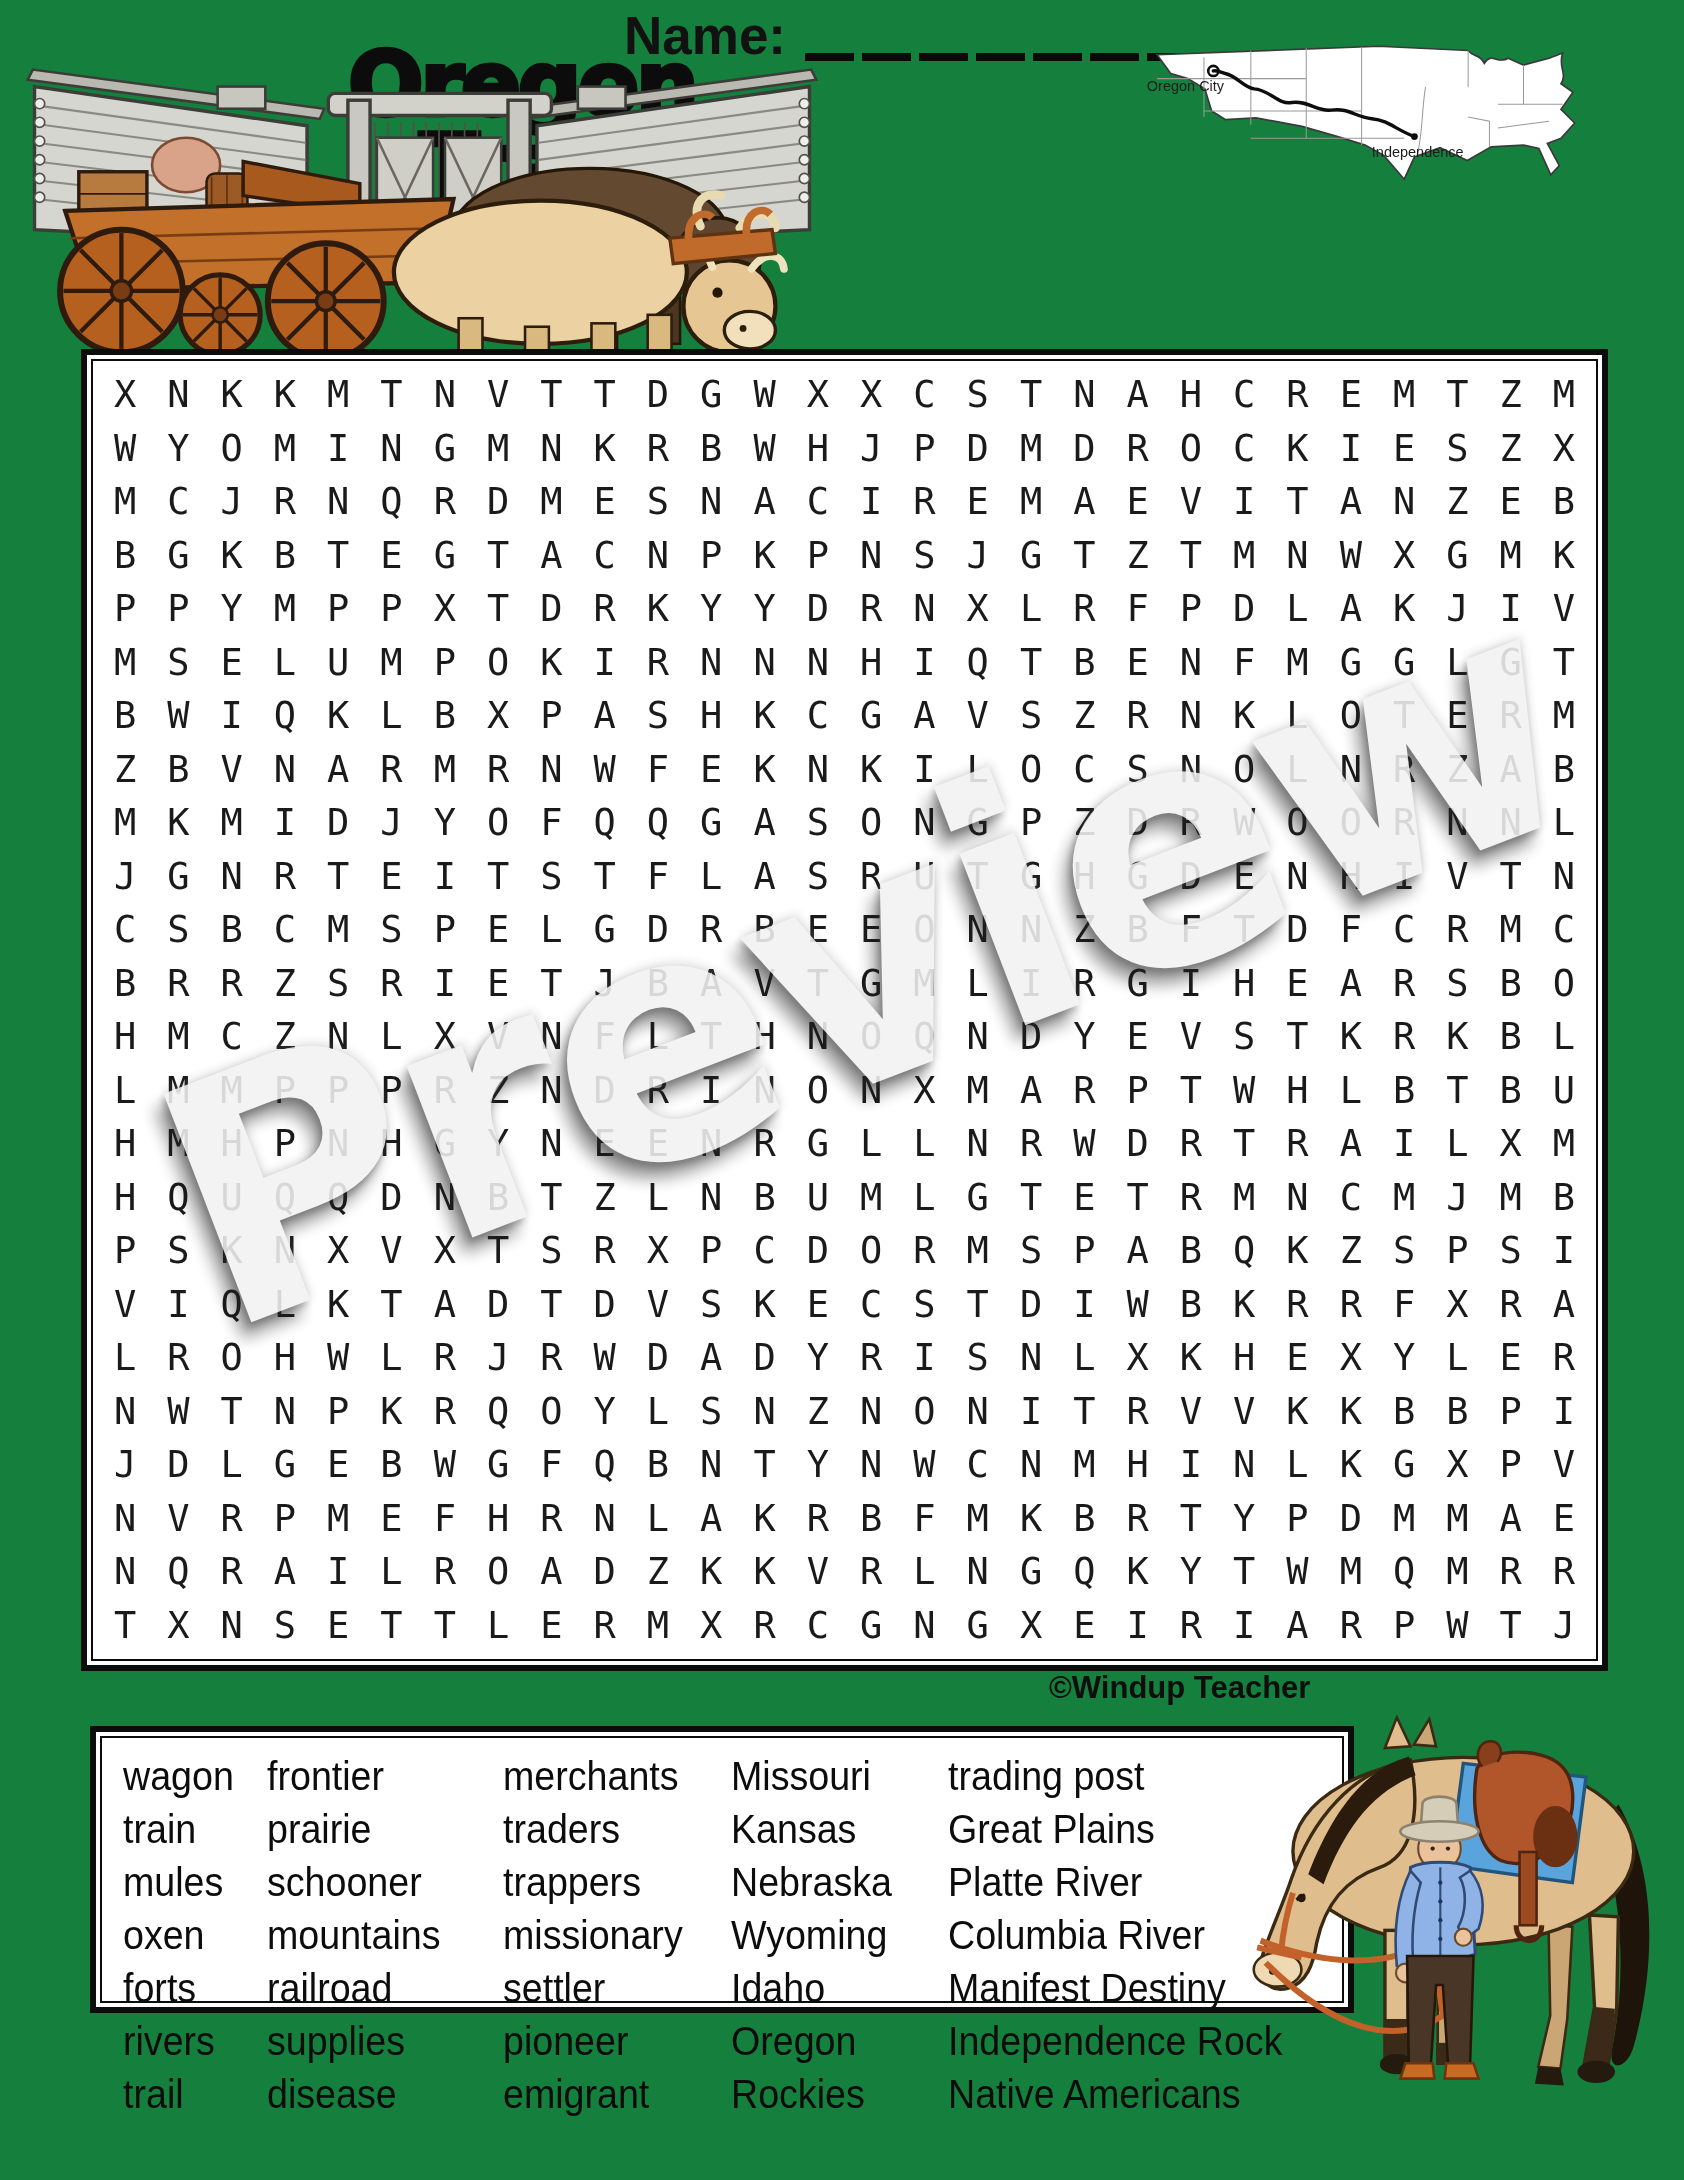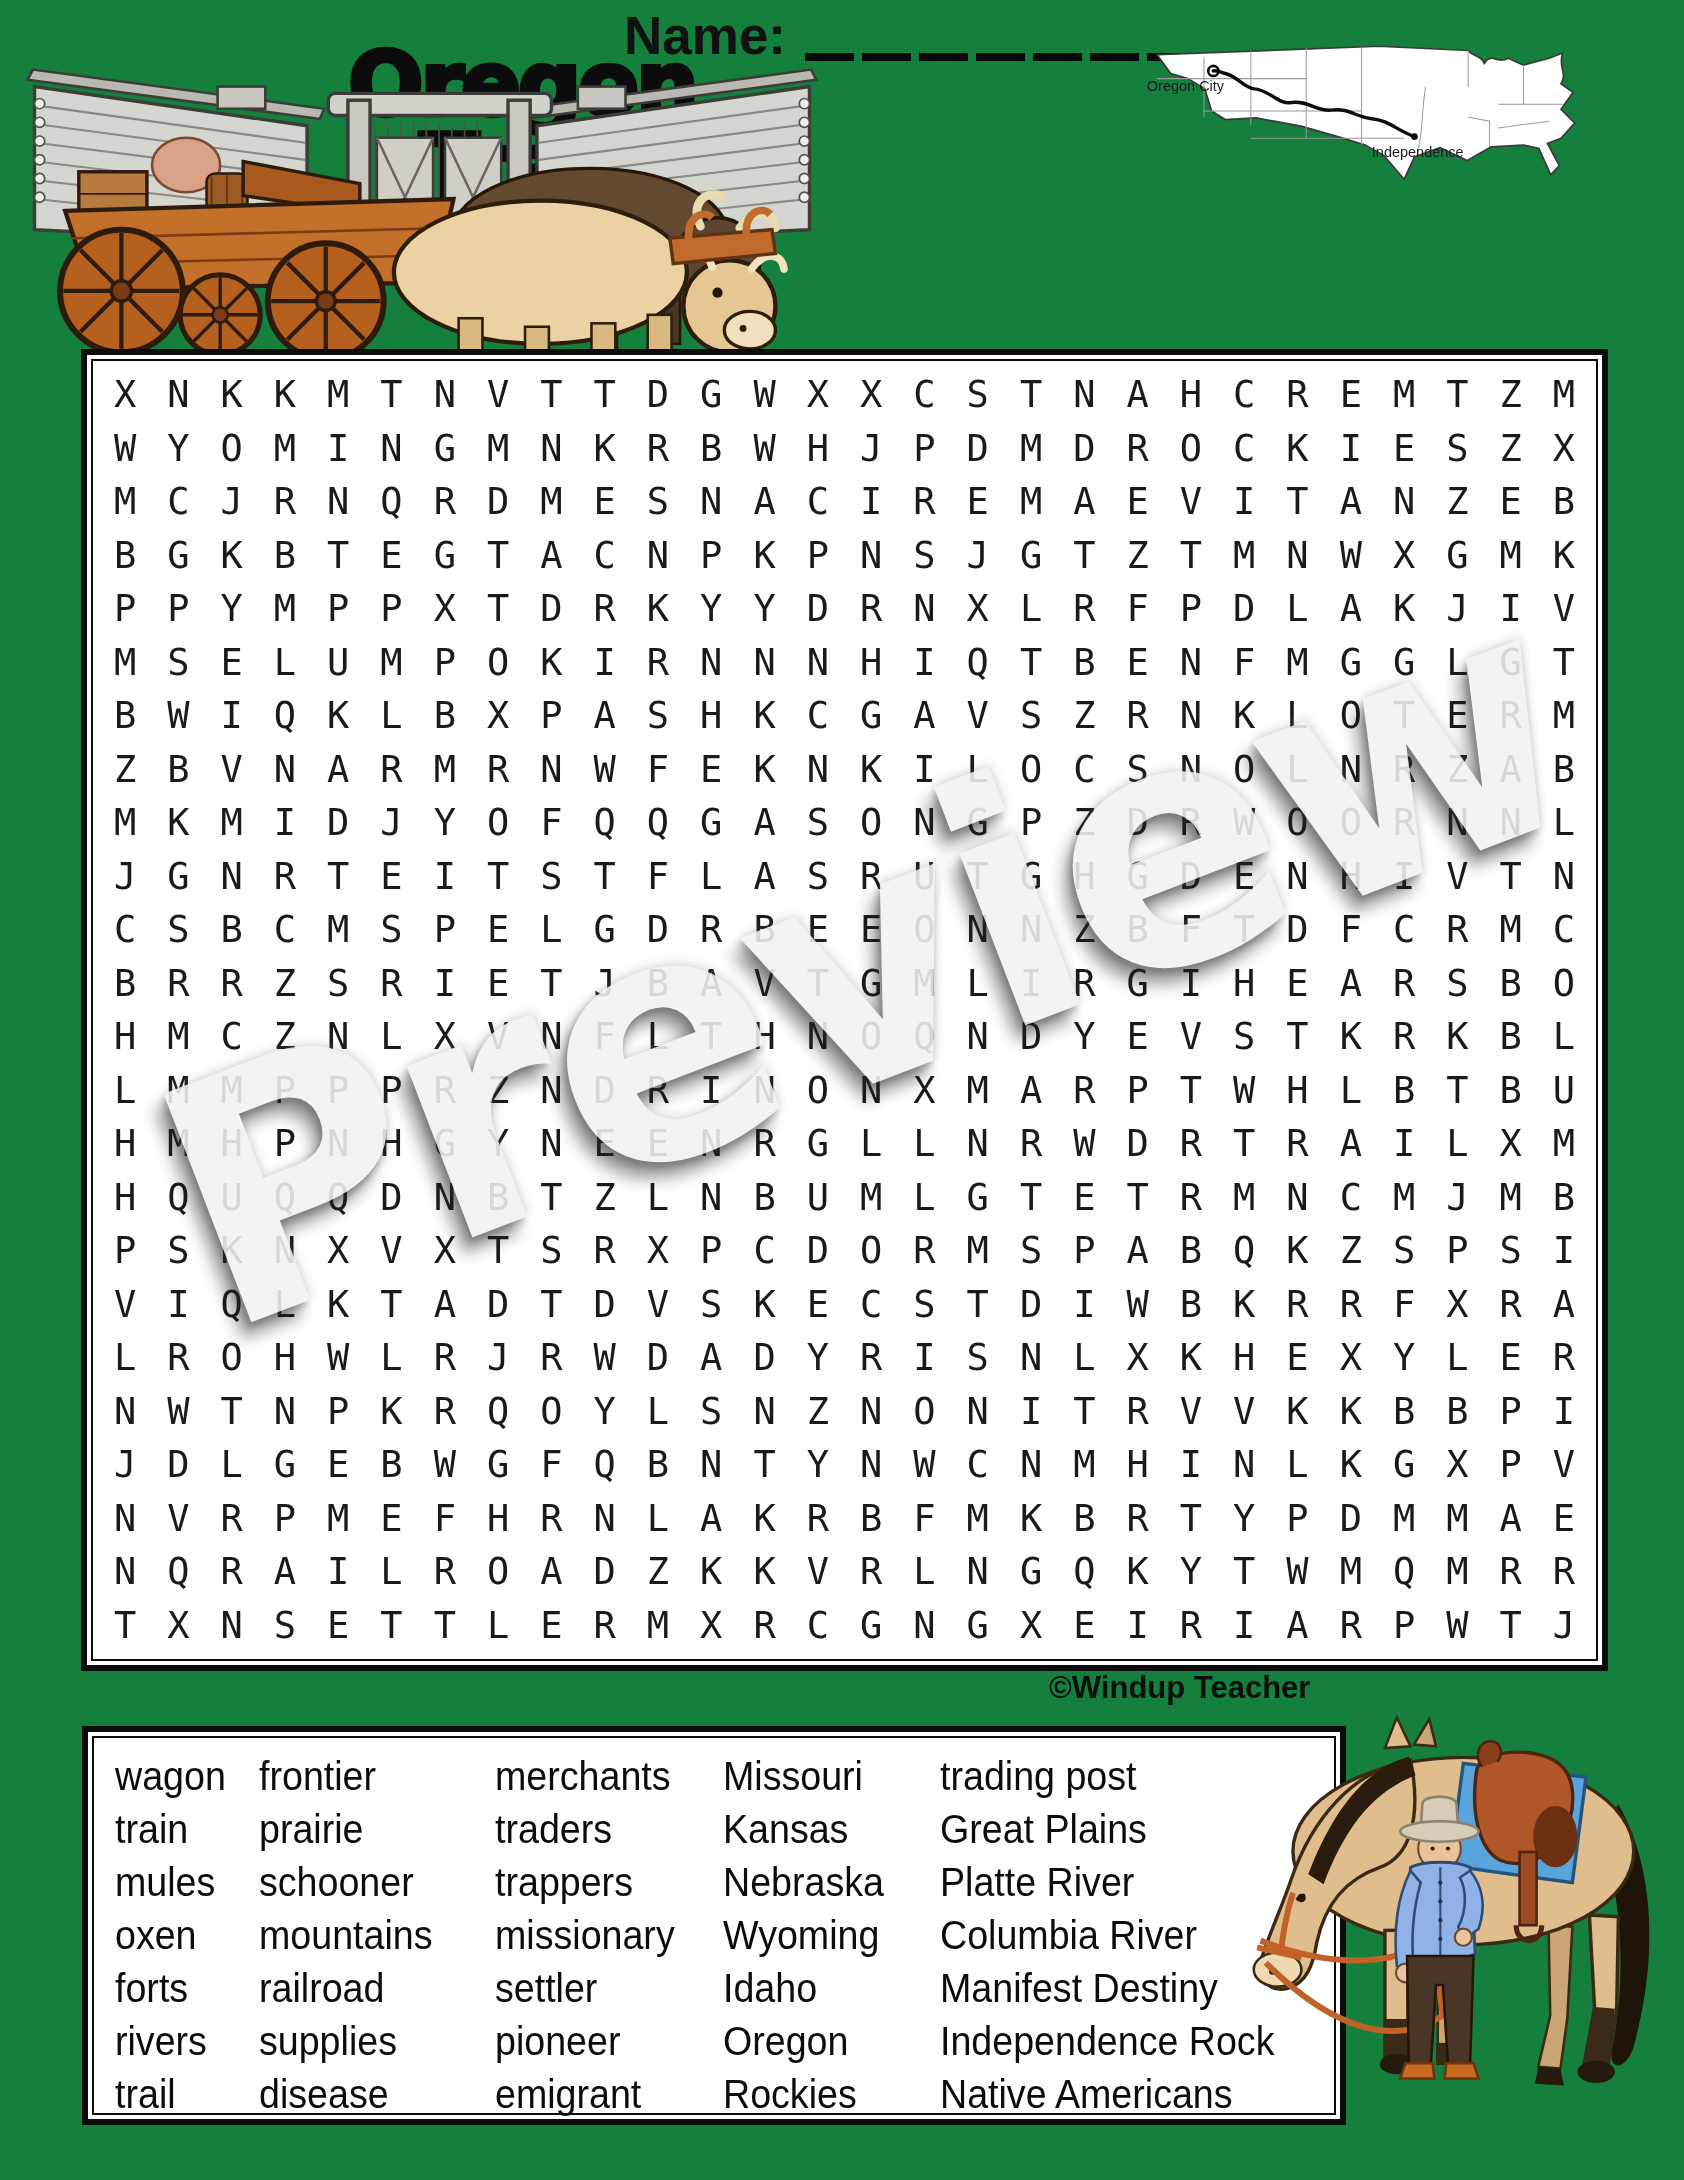--- a/index.html
+++ b/index.html
@@ -55,21 +55,21 @@
     color:#f2f2f2; opacity:0.88;
     transform:rotate(-21deg) translate(8.5px,34px);
     text-shadow:-13.6px 12px 15.3px rgba(30,30,30,0.50), -4.3px 4.3px 6.8px rgba(60,60,60,0.35), 2.6px -2.6px 8.5px rgba(120,120,120,0.25);
     white-space:nowrap;
   }
   
   .copyright {
     position:absolute; left:1049px; top:1670px;
     font-size:31px; font-weight:bold; color:#0e0e0e;
   }
-  .word-box { position:absolute; left:82px; top:1726px; width:1264px; height:399px; z-index:2; }
+  .word-box { position:absolute; left:90px; top:1726px; width:1264px; height:287px; z-index:2; }
   .word-list {
     display:flex; flex-direction:row; align-items:flex-start;
     padding:12px 0 0 20.4px; width:100%; height:100%;
   }
   .word-col {
     font-size:40px; line-height:53px; color:#0c0c0c;
     transform:scaleX(0.94); transform-origin:left top; white-space:nowrap;
   }
   .word-col:nth-child(1){ width:147px; }
   .word-col:nth-child(2){ width:239px; }

